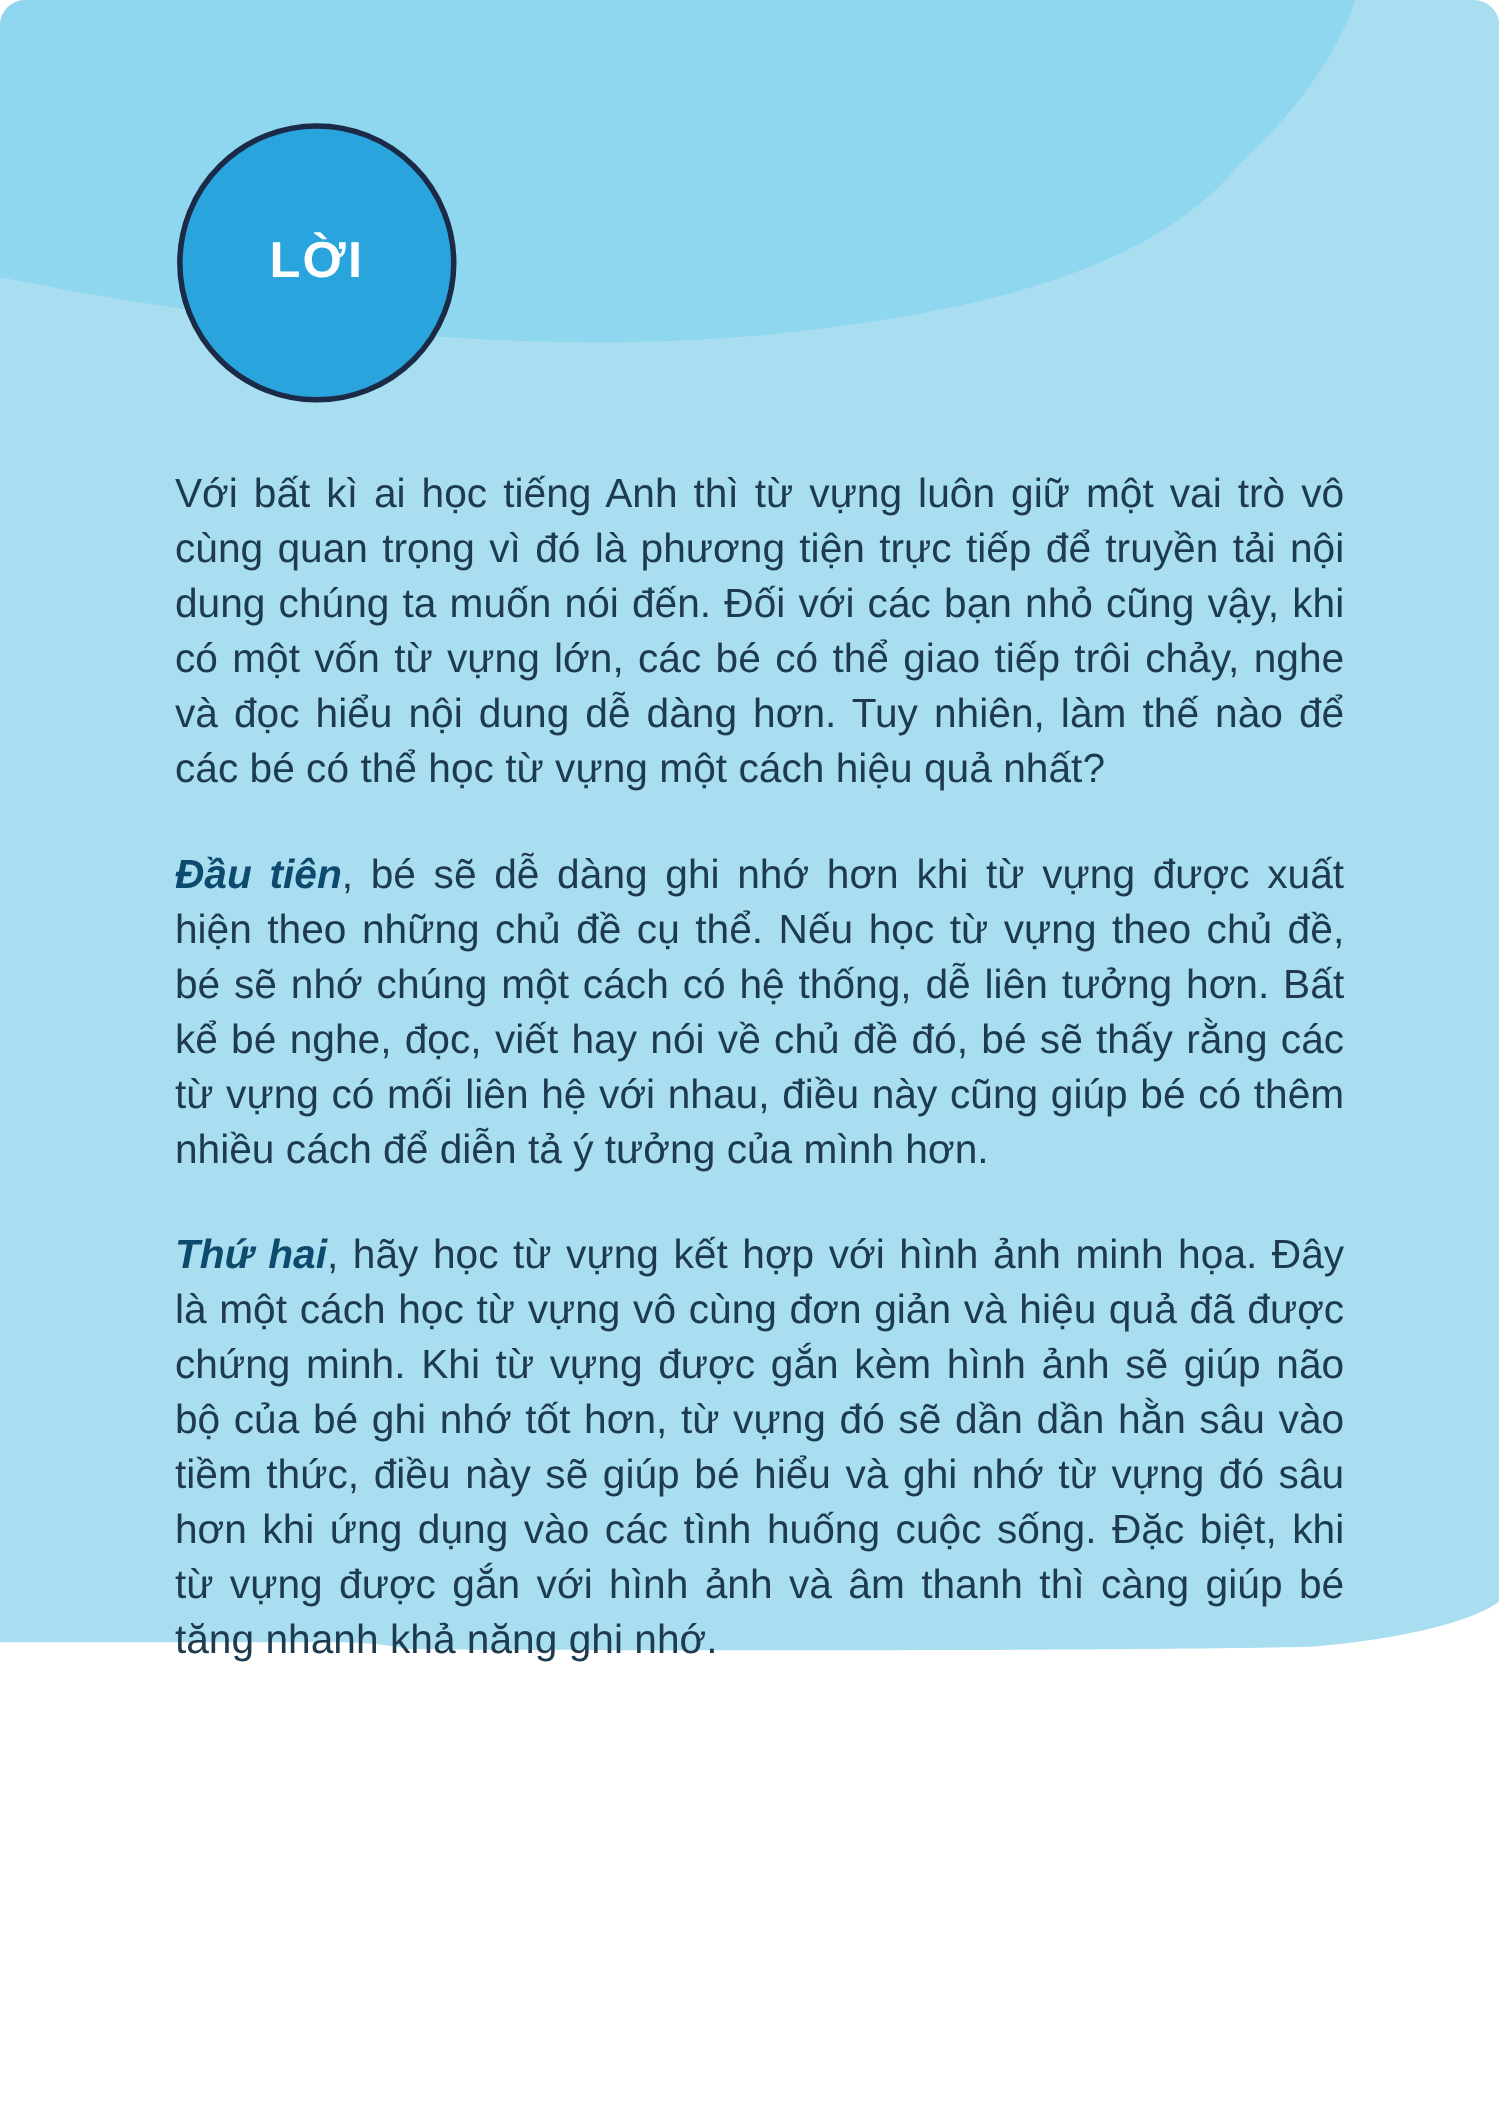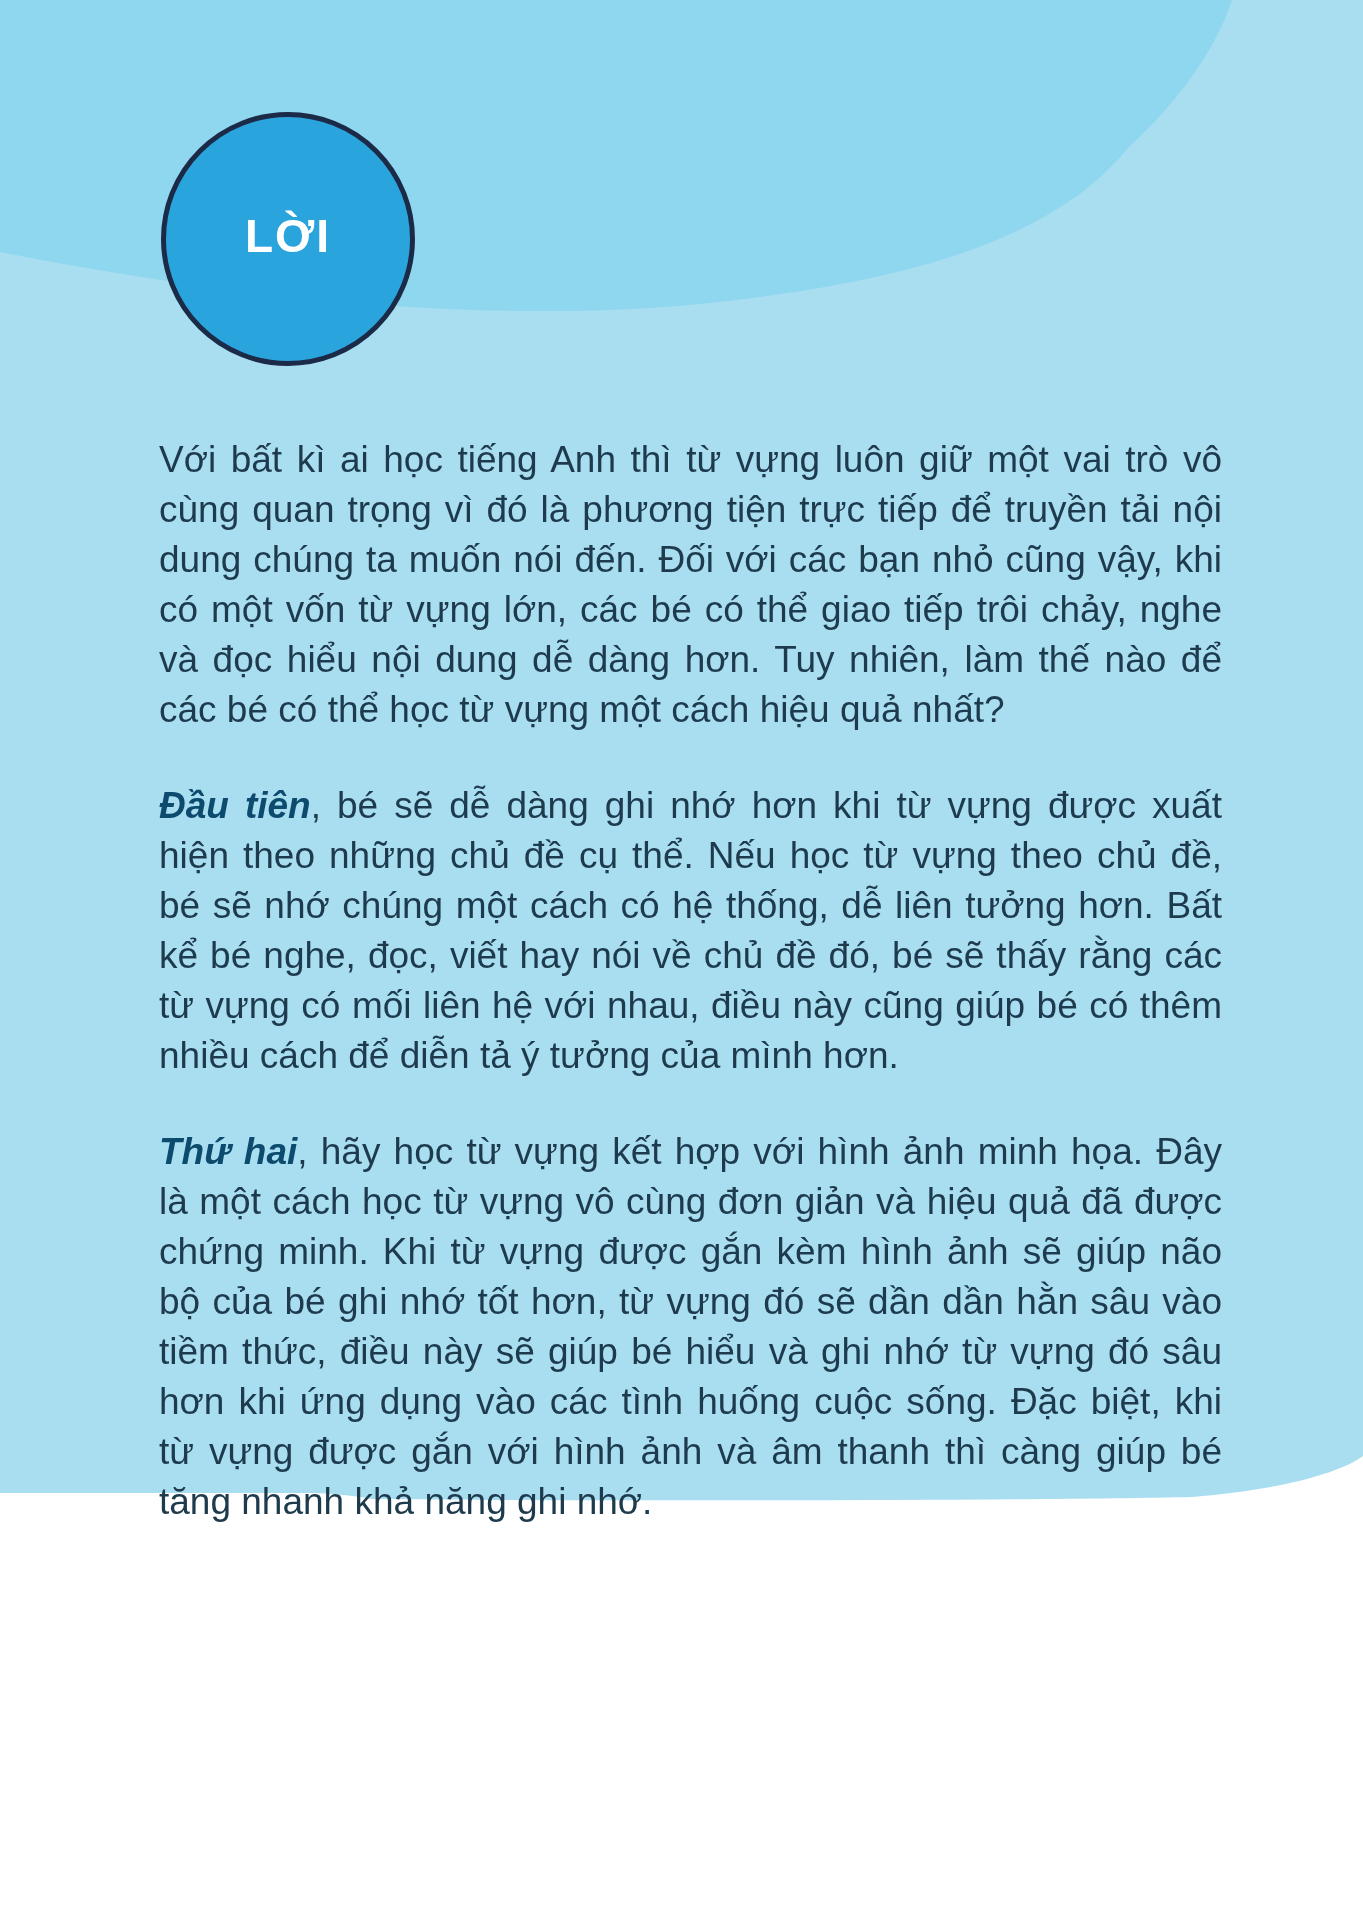--- a/index.html
+++ b/index.html
@@ -3,20 +3,21 @@
 <meta charset="utf-8">
 <style>
   html, body { margin: 0; padding: 0; background: #ffffff; }
   .page {
     position: relative;
     width: 1363px;
     height: 1922px;
     background: #ffffff;
     overflow: hidden;
     font-family: "Liberation Sans", "DejaVu Sans", sans-serif;
+    border-radius: 23px;
   }
   .bg-svg {
     position: absolute;
     left: 0; top: 0;
     width: 1363px; height: 1922px;
     display: block;
   }
   .badge {
     position: absolute;
     left: 161px;
@@ -46,21 +47,20 @@
   }
   .content {
     position: absolute;
     left: 159px;
     top: 424px;
     width: 1063px;
     color: #1E3A4D;
     font-size: 37px;
     line-height: 50px;
     text-align: justify;
-    margin-top: 11px;
   }
   .content p { margin: 0 0 46px 0; }
   .content p strong { font-weight: bold; color: #0c4a6e; font-style: italic; }
 </style>
 </head>
 <body>
 
 <div class="page">
 
   <svg class="bg-svg" viewBox="0 0 1363 1922" xmlns="http://www.w3.org/2000/svg" aria-hidden="true">

